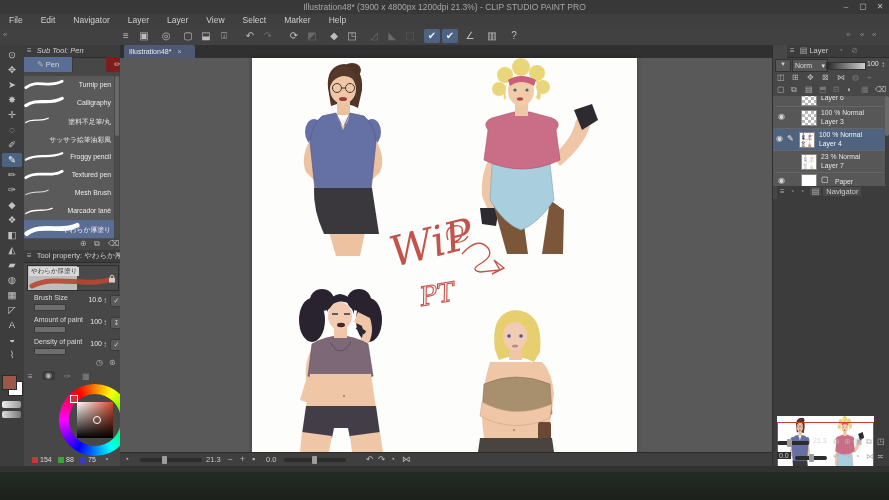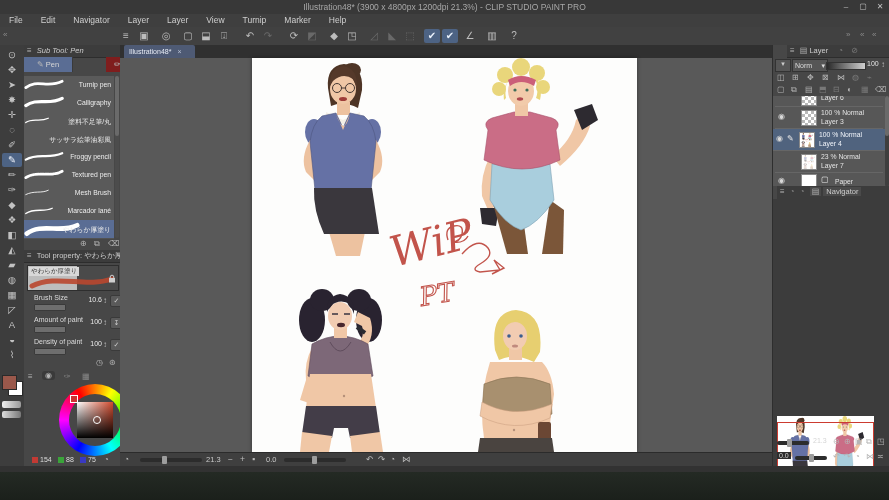--- a/index.html
+++ b/index.html
@@ -78,21 +78,21 @@
   <span class="abs winbtn" style="left:855px;">▢</span>
   <span class="abs winbtn" style="left:872px;">✕</span>
 
   <div class="abs" id="menubar">
     <span class="menu">File</span>
     <span class="menu">Edit</span>
     <span class="menu">Navigator</span>
     <span class="menu">Layer</span>
     <span class="menu">Layer</span>
     <span class="menu">View</span>
-    <span class="menu">Turnip</span>
+    <span class="menu">Select</span>
     <span class="menu">Marker</span>
     <span class="menu">Help</span>
   </div>
 
   <div class="abs" id="commandbar"></div>
   <span class="abs chev" style="left:3px;top:30px;">«</span>
   <span class="abs cmdic" style="left:118px;">≡</span>
   <span class="abs cmdic" style="left:136px;">▣</span>
   <span class="abs cmdic" style="left:158px;">◎</span>
   <span class="abs cmdic" style="left:180px;">▢</span>

